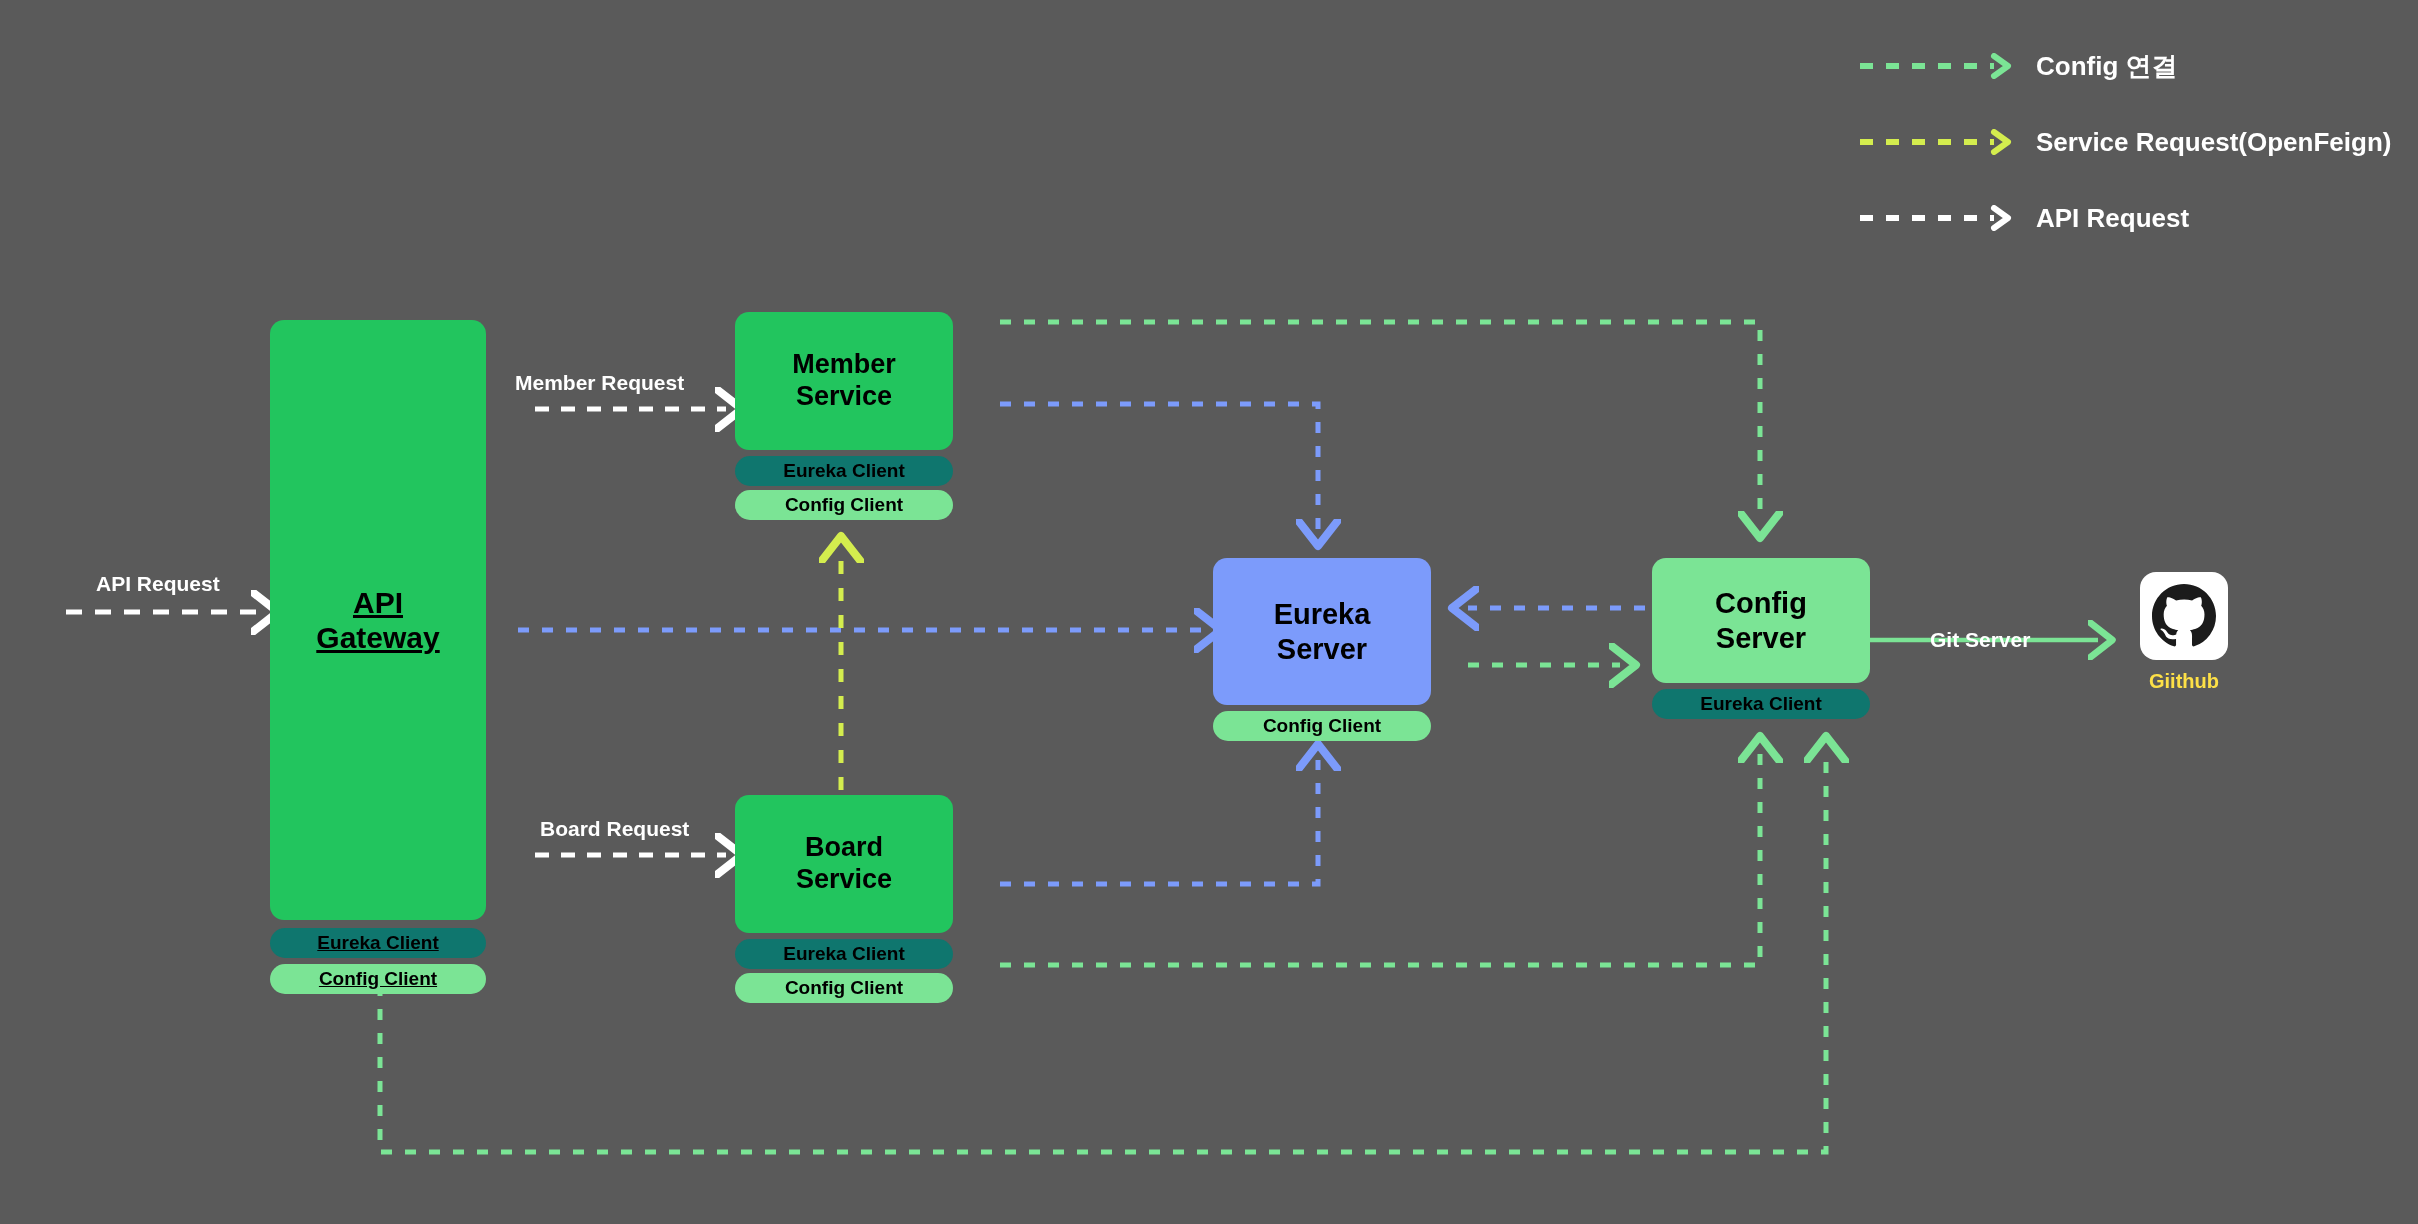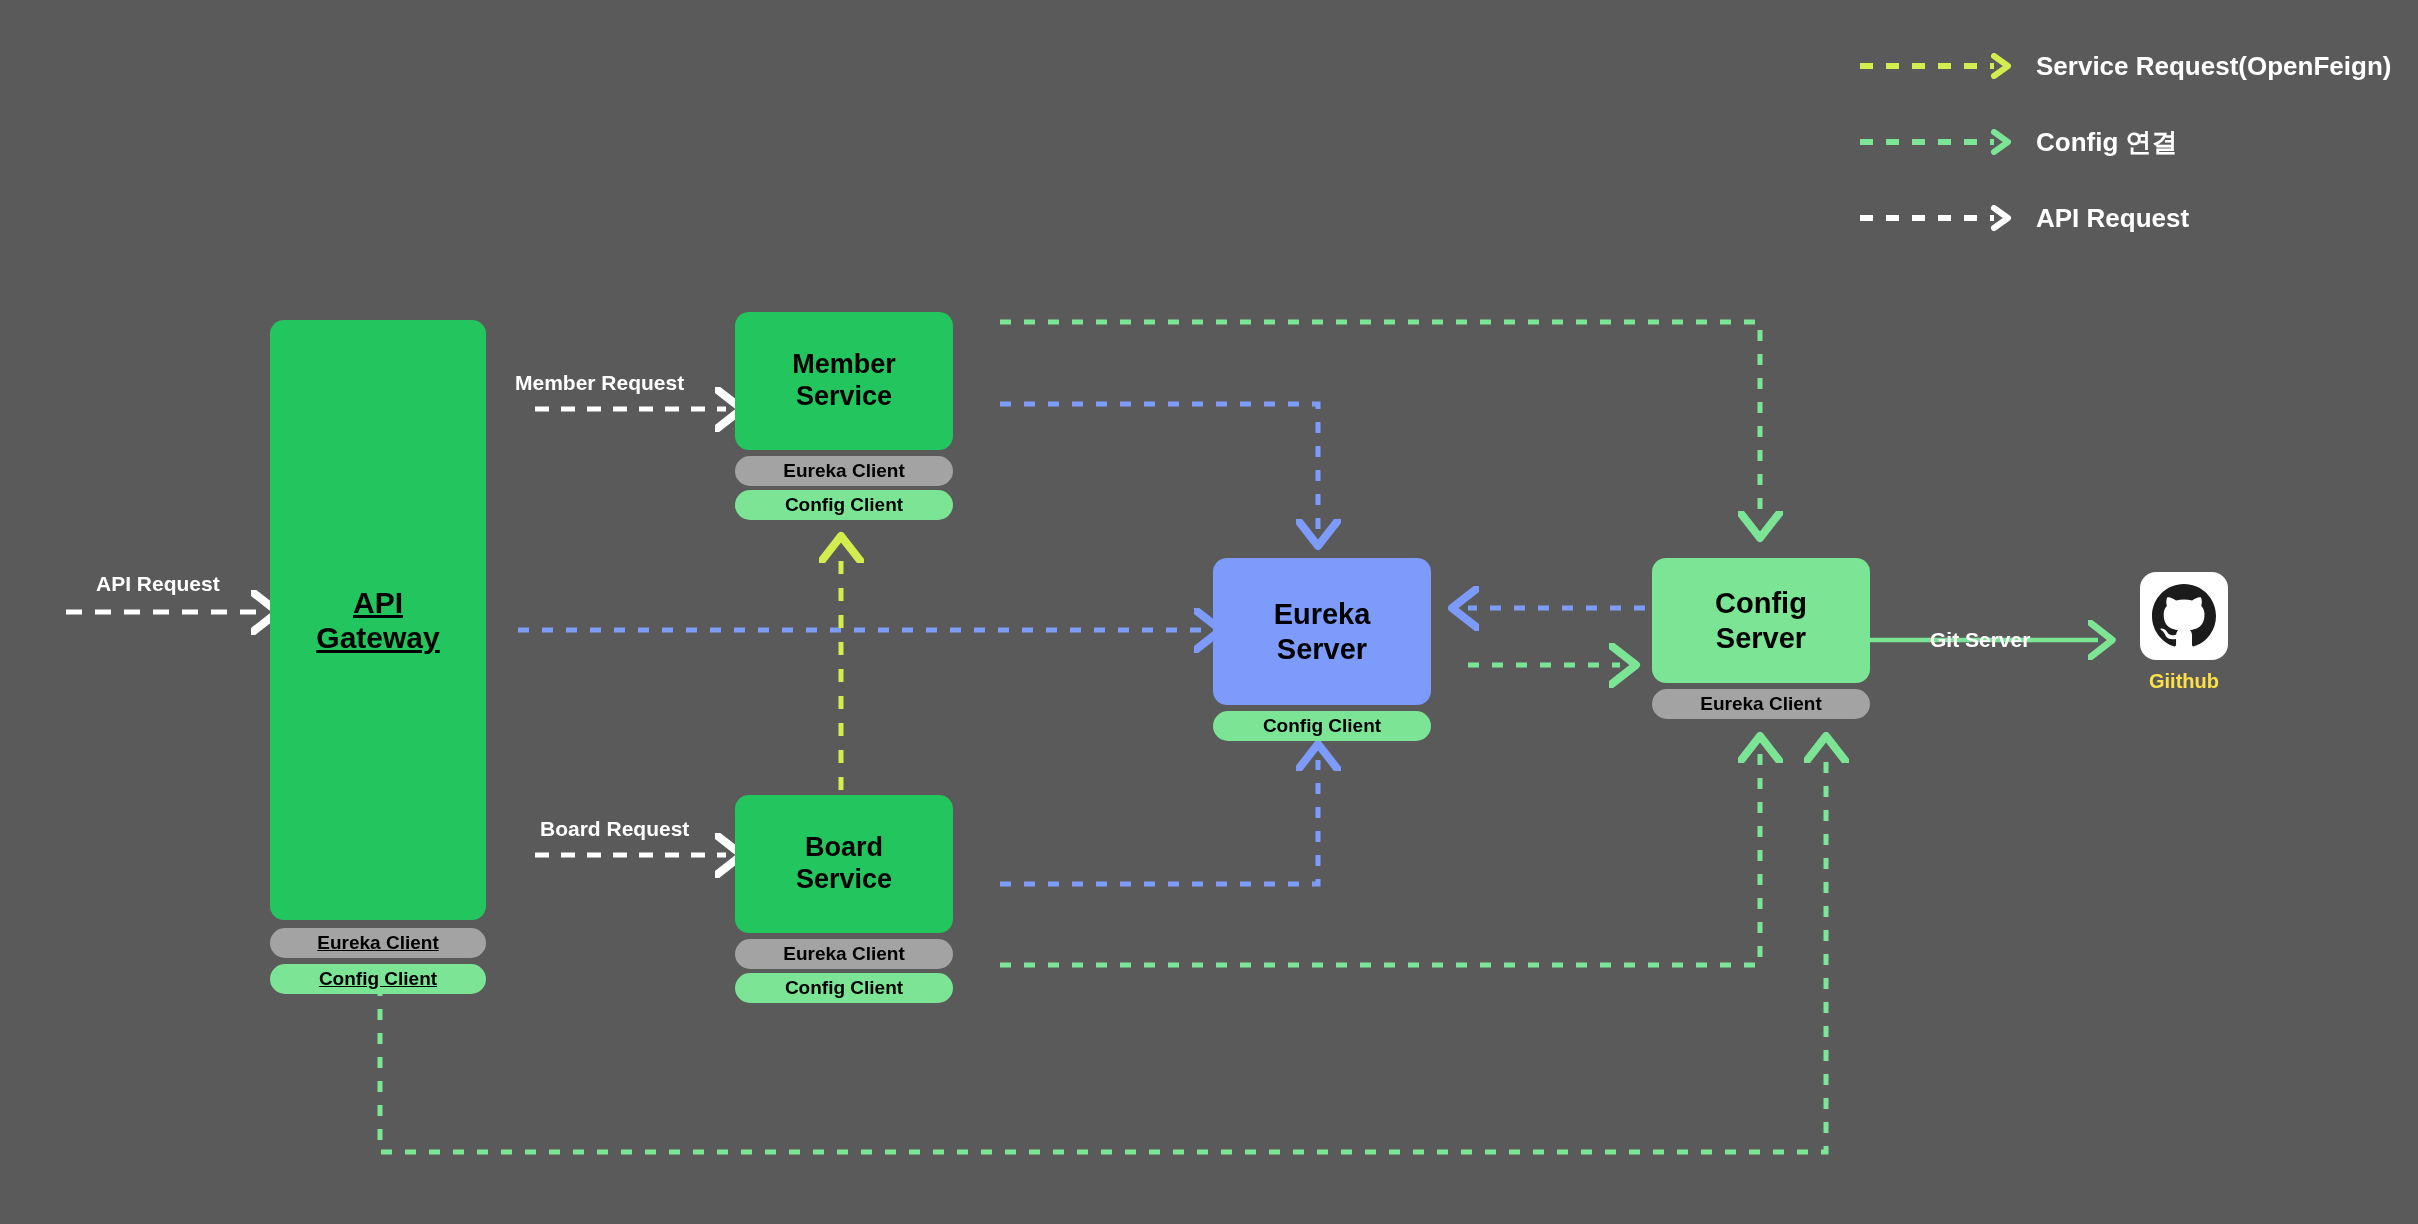--- a/index.html
+++ b/index.html
@@ -30,21 +30,21 @@
   .node-body.green { background: #7be495; }
 
   .badge {
     width: 100%;
     height: 30px;
     border-radius: 15px;
     display: flex; align-items: center; justify-content: center;
     font-size: 19px; font-weight: 700; color: #000;
     margin-top: 4px;
   }
-  .badge.blue  { background: #a3a3a3; }
+  .badge.blue  { background: #0f766e; }
   .badge.green { background: #7be495; }
 
   
   .flabel {
     position: absolute;
     color: #ffffff;
     font-weight: 700;
     font-size: 21px;
     white-space: nowrap;
   }
@@ -170,35 +170,35 @@
           16 8c0-4.42-3.58-8-8-8z"></path>
       </svg>
     </div>
     <div id="github-caption">Giithub</div>
   </div>
 
   <div id="legend">
     <div class="legend-row">
       <div class="legend-swatch">
         <svg width="160" height="26" viewBox="0 0 160 26">
+          <path d="M2,13 L136,13" stroke="#7be495" stroke-width="6" fill="none" stroke-dasharray="13 13"></path>
+          <path d="M136,3 L150,13 L136,23" stroke="#7be495" stroke-width="6" fill="none" stroke-linecap="round" stroke-linejoin="round"></path>
+        </svg>
+      </div>
+      <div class="legend-text">Config 연결</div>
+    </div>
+
+    <div class="legend-row">
+      <div class="legend-swatch">
+        <svg width="160" height="26" viewBox="0 0 160 26">
           <path d="M2,13 L136,13" stroke="#d4ed4e" stroke-width="6" fill="none" stroke-dasharray="13 13"></path>
           <path d="M136,3 L150,13 L136,23" stroke="#d4ed4e" stroke-width="6" fill="none" stroke-linecap="round" stroke-linejoin="round"></path>
         </svg>
       </div>
       <div class="legend-text">Service Request(OpenFeign)</div>
-    </div>
-
-    <div class="legend-row">
-      <div class="legend-swatch">
-        <svg width="160" height="26" viewBox="0 0 160 26">
-          <path d="M2,13 L136,13" stroke="#7be495" stroke-width="6" fill="none" stroke-dasharray="13 13"></path>
-          <path d="M136,3 L150,13 L136,23" stroke="#7be495" stroke-width="6" fill="none" stroke-linecap="round" stroke-linejoin="round"></path>
-        </svg>
-      </div>
-      <div class="legend-text">Config 연결</div>
     </div>
 
     <div class="legend-row">
       <div class="legend-swatch">
         <svg width="160" height="26" viewBox="0 0 160 26">
           <path d="M2,13 L136,13" stroke="#ffffff" stroke-width="6" fill="none" stroke-dasharray="13 13"></path>
           <path d="M136,3 L150,13 L136,23" stroke="#ffffff" stroke-width="6" fill="none" stroke-linecap="round" stroke-linejoin="round"></path>
         </svg>
       </div>
       <div class="legend-text">API Request</div>

